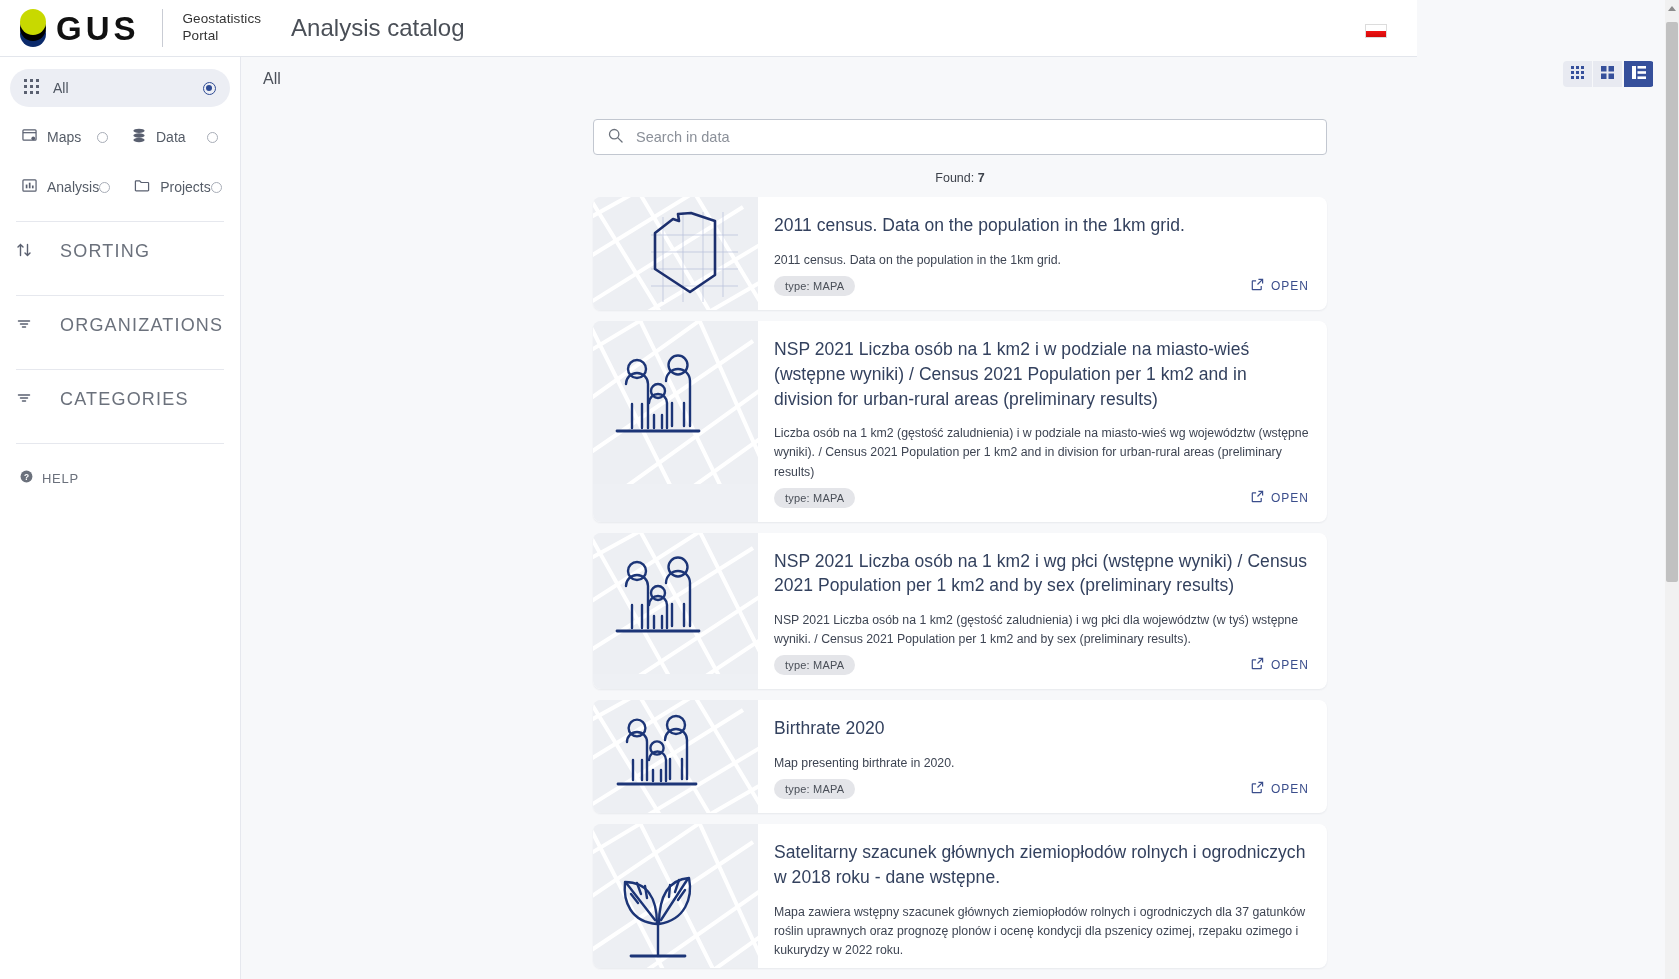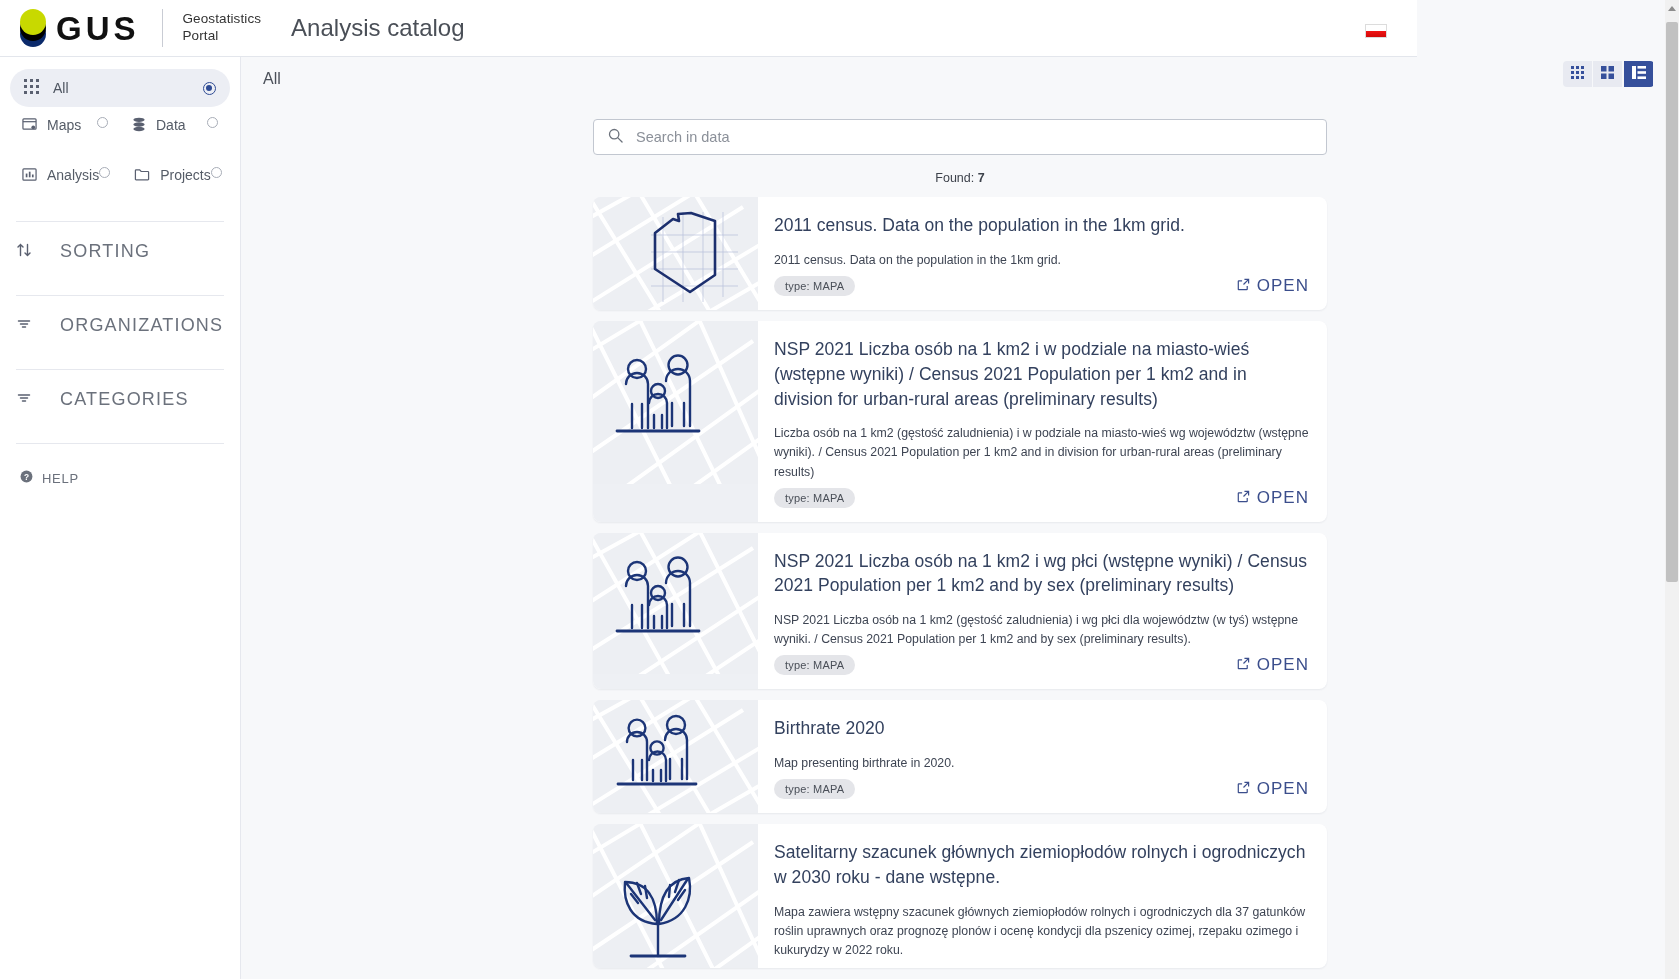--- a/index.html
+++ b/index.html
@@ -60,21 +60,21 @@
     margin: 0 10px; height: 38px; border-radius: 19px;
     background: #eceef4;
     display: flex; align-items: center; padding: 0 14px;
     cursor: pointer;
   }
   .nav-all .lbl { font-size: 14px; color: #4e5560; margin-left: 14px; flex: 1; }
   .nav-grid-row {
     display: flex; padding: 0 10px; margin-top: 10px;
   }
   .nav-cell {
-    flex: 1; height: 40px; display: flex; 
+    flex: 1; height: 40px; display: flex; align-items: center;
     padding: 0 12px; cursor: pointer;
   }
   .nav-cell .lbl { font-size: 14px; color: #555c67; margin-left: 10px; flex: 1; }
   .radio-off {
     width: 11px; height: 11px; border: 1.4px solid #a8adb7; border-radius: 50%;
   }
   .radio-on {
     width: 13px; height: 13px; border: 1.6px solid #2f4b94; border-radius: 50%;
     position: relative;
   }
@@ -163,21 +163,21 @@
   }
   .card-foot {
     display: flex; align-items: center; margin-top: 6px; padding-bottom: 6px;
   }
   .badge {
     background: #e4e5e9; color: #4a4f58; font-size: 11px;
     padding: 4px 11px; border-radius: 10px; letter-spacing: .2px;
   }
   .open-btn {
     margin-left: auto; display: flex; align-items: center;
-    color: #3b4e8c; font-size: 17px; letter-spacing: 1px; cursor: pointer;
+    color: #3b4e8c; font-size: 12px; letter-spacing: 1px; cursor: pointer;
   }
   .open-btn .lbl { margin-left: 7px; }
 
   
   .page-scrollbar {
     position: absolute; right: 0; top: 0; width: 14px; height: 979px;
     background: #f1f1f1; z-index: 40;
   }
   .page-scrollbar .thumb {
     position: absolute; left: 1px; top: 22px; width: 12px; height: 560px;
@@ -556,21 +556,21 @@
               <path d="M44 59 L48 70 M38 70 L45 79 M52 62 L54 74"></path>
               <path d="M66 100 C92 96 100 74 96 54 C74 56 66 74 66 100 Z"></path>
               <path d="M94 56 L68 96"></path>
               <path d="M86 56 L82 68 M92 66 L85 76 M77 61 L76 73"></path>
               <path d="M65 98 V132"></path>
               <path d="M38 132 H92" stroke-width="2.8"></path>
             </g>
           </svg>
         </div>
         <div class="card-body">
-          <div class="card-title">Satelitarny szacunek głównych ziemiopłodów rolnych i ogrodniczych w 2030 roku - dane wstępne.</div>
+          <div class="card-title">Satelitarny szacunek głównych ziemiopłodów rolnych i ogrodniczych w 2018 roku - dane wstępne.</div>
           <div class="card-desc">Mapa zawiera wstępny szacunek głównych ziemiopłodów rolnych i ogrodniczych dla 37 gatunków roślin uprawnych oraz prognozę plonów i ocenę kondycji dla pszenicy ozimej, rzepaku ozimego i kukurydzy w 2022 roku.</div>
 
         </div>
       </div>
 
     </div>
   </div>
 </div>
 
 <div class="page-scrollbar">

